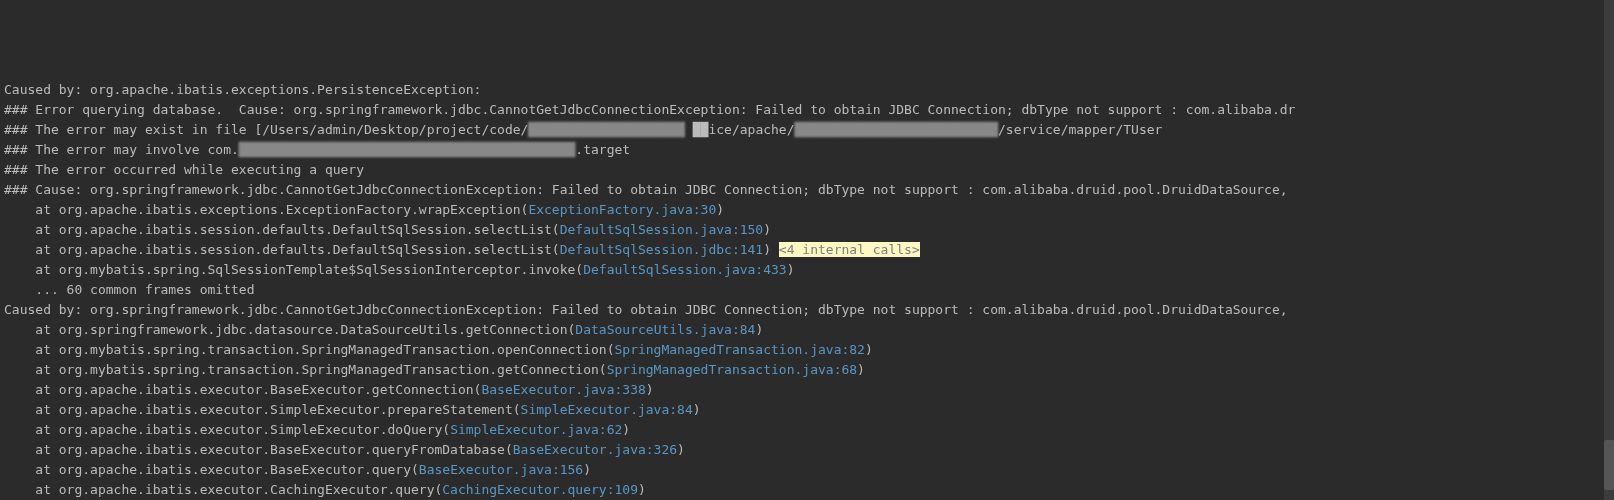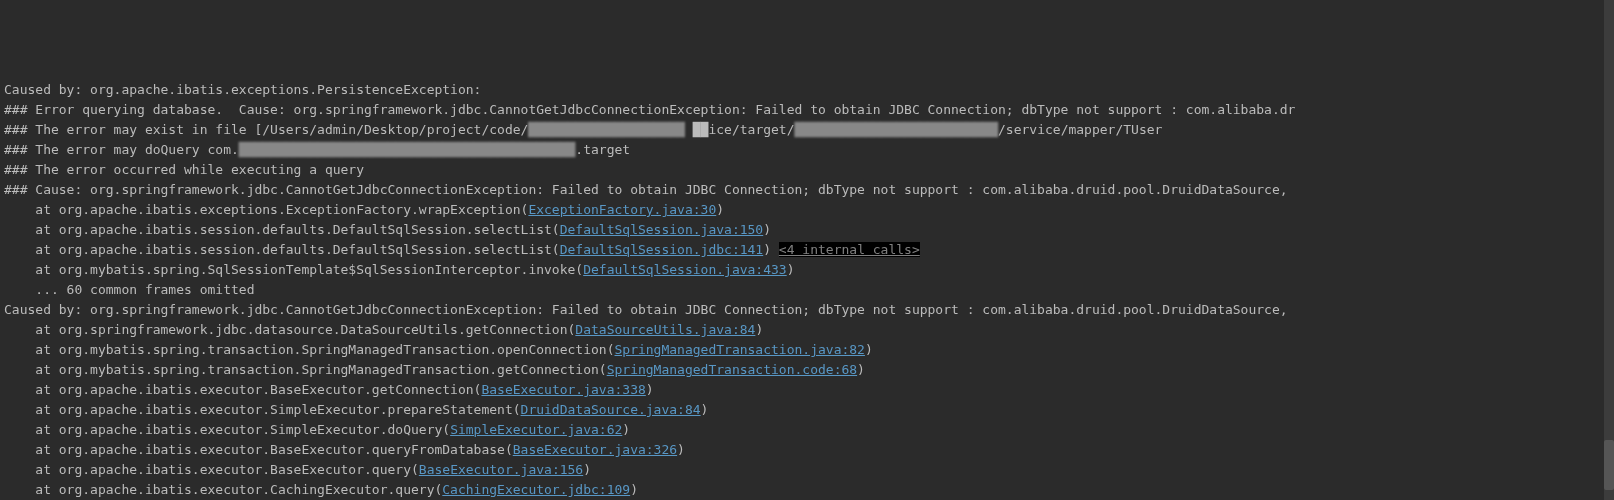--- a/index.html
+++ b/index.html
@@ -18,28 +18,26 @@
       overflow-x: auto;
       width: 1614px;
       height: 500px;
       position: relative;
     }
     .console {
       padding: 0 4px;
     }
     .link {
       color: #5897c5;
-      text-decoration: underline;
       cursor: pointer;
       margin-top: 48px;
     }
     .internal-calls {
-      background-color: #000000;
+      background-color: #fef9c3;
       color: #808080;
-      text-decoration: underline;
     }
     .censored {
       background-color: #888;
       color: #888;
       filter: blur(1px);
     }
     .scrollbar {
       position: absolute;
       right: 0;
       top: 0;
@@ -54,39 +52,39 @@
       border-radius: 2px;
     }
   </style>
 </head>
 <body>
 
 
 
 <div class="console" id="console-root"><span><span>Caused by: org.apache.ibatis.exceptions.PersistenceException:</span></span>
 <span><span>### Error querying database.  Cause: org.springframework.jdbc.CannotGetJdbcConnectionException: Failed to obtain JDBC Connection; dbType not support : com.alibaba.dr</span></span>
-<span><span>### The error may exist in file [/Users/admin/Desktop/project/code/</span><span class="censored">████████████████████</span><span> ██ice/target/</span><span class="censored">██████████████████████████</span><span>/service/mapper/TUser</span></span>
-<span><span>### The error may doQuery com.</span><span class="censored">███████████████████████████████████████████</span><span>.target</span></span>
+<span><span>### The error may exist in file [/Users/admin/Desktop/project/code/</span><span class="censored">████████████████████</span><span> ██ice/apache/</span><span class="censored">██████████████████████████</span><span>/service/mapper/TUser</span></span>
+<span><span>### The error may involve com.</span><span class="censored">███████████████████████████████████████████</span><span>.target</span></span>
 <span><span>### The error occurred while executing a query</span></span>
 <span><span>### Cause: org.springframework.jdbc.CannotGetJdbcConnectionException: Failed to obtain JDBC Connection; dbType not support : com.alibaba.druid.pool.DruidDataSource,</span></span>
 <span><span>    at org.apache.ibatis.exceptions.ExceptionFactory.wrapException(</span><span class="link">ExceptionFactory.java:30</span><span>)</span></span>
 <span><span>    at org.apache.ibatis.session.defaults.DefaultSqlSession.selectList(</span><span class="link">DefaultSqlSession.java:150</span><span>)</span></span>
 <span><span>    at org.apache.ibatis.session.defaults.DefaultSqlSession.selectList(</span><span class="link">DefaultSqlSession.jdbc:141</span><span>) </span><span class="internal-calls">&lt;4 internal calls&gt;</span></span>
 <span><span>    at org.mybatis.spring.SqlSessionTemplate$SqlSessionInterceptor.invoke(</span><span class="link">DefaultSqlSession.java:433</span><span>)</span></span>
 <span><span>    ... 60 common frames omitted</span></span>
 <span><span>Caused by: org.springframework.jdbc.CannotGetJdbcConnectionException: Failed to obtain JDBC Connection; dbType not support : com.alibaba.druid.pool.DruidDataSource,</span></span>
 <span><span>    at org.springframework.jdbc.datasource.DataSourceUtils.getConnection(</span><span class="link">DataSourceUtils.java:84</span><span>)</span></span>
 <span><span>    at org.mybatis.spring.transaction.SpringManagedTransaction.openConnection(</span><span class="link">SpringManagedTransaction.java:82</span><span>)</span></span>
-<span><span>    at org.mybatis.spring.transaction.SpringManagedTransaction.getConnection(</span><span class="link">SpringManagedTransaction.code:68</span><span>)</span></span>
+<span><span>    at org.mybatis.spring.transaction.SpringManagedTransaction.getConnection(</span><span class="link">SpringManagedTransaction.java:68</span><span>)</span></span>
 <span><span>    at org.apache.ibatis.executor.BaseExecutor.getConnection(</span><span class="link">BaseExecutor.java:338</span><span>)</span></span>
-<span><span>    at org.apache.ibatis.executor.SimpleExecutor.prepareStatement(</span><span class="link">DruidDataSource.java:84</span><span>)</span></span>
+<span><span>    at org.apache.ibatis.executor.SimpleExecutor.prepareStatement(</span><span class="link">SimpleExecutor.java:84</span><span>)</span></span>
 <span><span>    at org.apache.ibatis.executor.SimpleExecutor.doQuery(</span><span class="link">SimpleExecutor.java:62</span><span>)</span></span>
 <span><span>    at org.apache.ibatis.executor.BaseExecutor.queryFromDatabase(</span><span class="link">BaseExecutor.java:326</span><span>)</span></span>
 <span><span>    at org.apache.ibatis.executor.BaseExecutor.query(</span><span class="link">BaseExecutor.java:156</span><span>)</span></span>
-<span><span>    at org.apache.ibatis.executor.CachingExecutor.query(</span><span class="link">CachingExecutor.jdbc:109</span><span>)</span></span>
+<span><span>    at org.apache.ibatis.executor.CachingExecutor.query(</span><span class="link">CachingExecutor.query:109</span><span>)</span></span>
 
 
 
 </div>
 
 <div class="scrollbar">
   <div class="scrollbar-thumb" style="top: 440px; height: 50px;"></div>
 </div>
 
 

